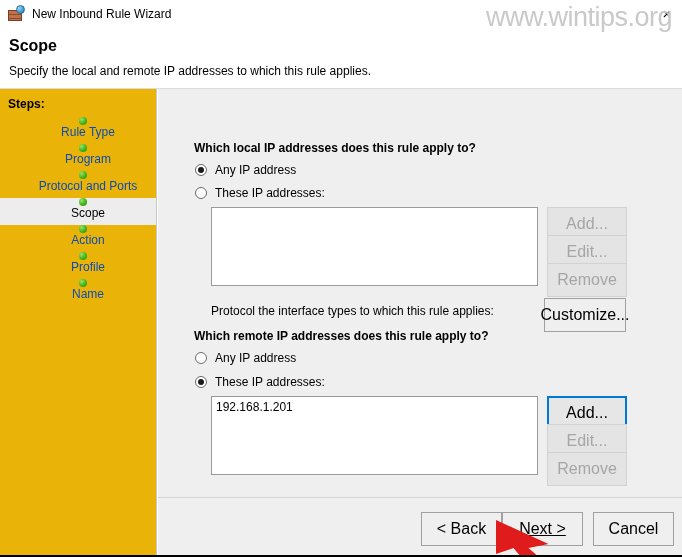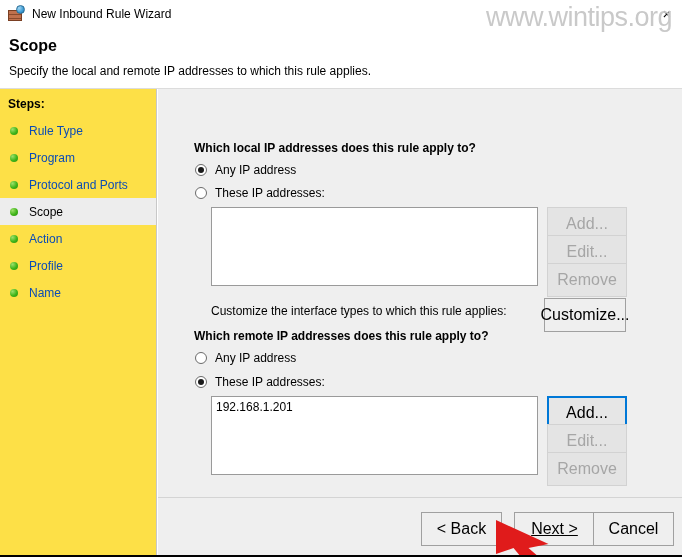--- a/index.html
+++ b/index.html
@@ -123,42 +123,43 @@
     position: absolute;
     left: 0; top: 89px;
     width: 682px;
     height: 466px;
   }
   .sidebar {
     position: absolute;
     left: 0; top: 0;
     width: 157px;
     height: 466px;
-    background: #fde047;
+    background: #eab308;
     border-right: 1px solid #c8c8c8;
     box-sizing: border-box;
   }
   .steps-label {
     position: absolute;
     left: 8px; top: 8px;
     font-size: 12px;
     font-weight: bold;
     color: #000000;
   }
   .steps-list {
     position: absolute;
     left: 0; top: 28px;
     width: 156px;
   }
   .step-item {
     height: 27px;
     display: flex;
     align-items: center;
-    padding-left: 10px;
-    box-sizing: border-box;
+    padding-left: 20px;
+    box-sizing: border-box;
+    flex-direction: column;
   }
   .step-item.current {
     background: #ededed;
   }
   .step-bullet {
     width: 8px; height: 8px;
     border-radius: 50%;
     background: radial-gradient(circle at 32% 30%, #9ce06a 0%, #3fb419 55%, #2a8b10 100%);
     flex: none;
     margin-right: 11px;
@@ -284,21 +285,21 @@
     background: #efefef;
   }
   .footer .btn {
     width: 81px;
     height: 23px;
     top: 14px;
     background: #efefef;
     border: 1px solid #a0a0a0;
   }
   .btn-back  { left: 263px; }
-  .btn-next  { left: 356px; text-decoration: underline; }
+  .btn-next  { left: 344px; text-decoration: underline; }
   .btn-cancel{ left: 435px; }
 
   
   .red-arrow {
     position: absolute;
     left: 480px;
     top: 516px;
     width: 130px;
     height: 46px;
     z-index: 50;
@@ -375,21 +376,21 @@
         <span class="radio"></span>
         <span class="radio-label">These IP addresses:</span>
       </div>
 
       <div class="listbox" style="left:53px; top:118px; width:327px; height:79px;"></div>
 
       <div class="btn disabled" style="left:389px; top:118px; width:80px; height:22px;">Add...</div>
       <div class="btn disabled" style="left:389px; top:146px; width:80px; height:22px;">Edit...</div>
       <div class="btn disabled" style="left:389px; top:174px; width:80px; height:22px;">Remove</div>
 
-      <div class="plain-text" style="left:53px; top:215px;">Customize the interface types to which this rule applies:</div>
+      <div class="plain-text" style="left:53px; top:215px;">Protocol the interface types to which this rule applies:</div>
       <div class="btn plain" style="left:386px; top:209px; width:82px; height:22px;">Customize...</div>
 
       <div class="q-heading" style="left:36px; top:240px;">Which remote IP addresses does this rule apply to?</div>
 
       <div class="radio-row" style="left:37px; top:262px;">
         <span class="radio"></span>
         <span class="radio-label">Any IP address</span>
       </div>
 
       <div class="radio-row" style="left:37px; top:286px;">

